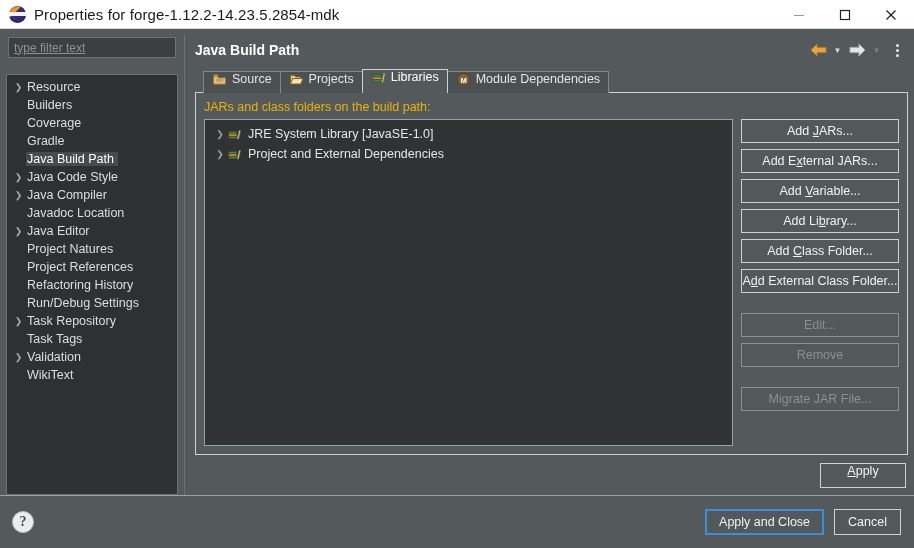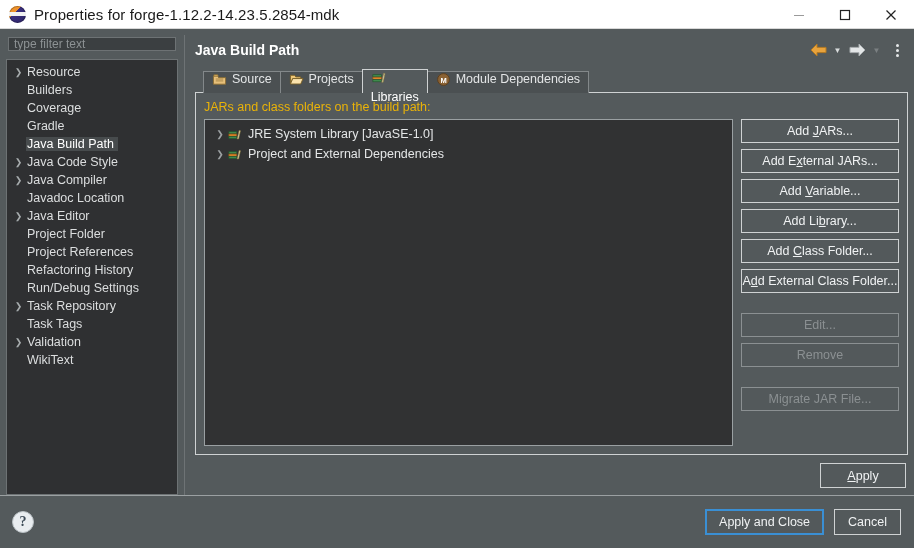--- a/index.html
+++ b/index.html
@@ -57,27 +57,28 @@
     padding: 6px 6px 0 6px;
   }
 
   
   .sidebar {
     width: 172px; min-width: 172px;
     display: flex; flex-direction: column;
     margin-right: 6px;
   }
   .filterbox {
-    height: 14px; margin: 2px 2px 8px 2px;
+    height: 21px; margin: 2px 2px 16px 2px;
     background: #3b3f41;
     border: 1px solid #6d7274;
     color: #8d9294; font-size: 12px;
     padding: 0 5px; line-height: 19px;
     outline: none;
     font-family: "Liberation Sans", sans-serif;
+    text-decoration: underline;
   }
   .filterbox::placeholder { color: #8d9294; opacity: 1; }
   .tree {
     flex: 1 1 auto; background: #2f3032;
     border: 1px solid #6d7274;
     padding: 3px 0 0 0; overflow: hidden;
   }
   .tnode {
     height: 18px; display: flex; align-items: center;
     padding-left: 4px; font-size: 12.5px; color: #dcdedf;
@@ -131,21 +132,21 @@
     display: flex; align-items: flex-start; gap: 5px;
     height: 22px; padding: 0 8px;
     font-size: 12.5px; color: #e3e5e6;
     background: #4b5052;
     border: 1px solid #83888a; border-bottom: none;
     margin-right: -1px;
     white-space: nowrap;
   }
   .tab.active {
     background: #545a5c; color: #ffffff;
-    height: 24px; border-color: #cfd2d3; position: relative; z-index: 3; flex-direction: column;
+    height: 24px; border-color: #cfd2d3; position: relative; z-index: 3;
   }
   .tabpanel {
     flex: 1 1 auto; min-height: 0;
     border: 1px solid #cfd2d3;
     background: #545a5c;
     margin-top: -1px;
     padding: 7px 8px 8px 8px;
     display: flex; flex-direction: column;
   }
   .panel-label { font-size: 12.5px; color: #eab308; margin-bottom: 5px; }
@@ -184,21 +185,21 @@
   u { text-decoration: underline; text-underline-offset: 1px; }
 
   .applyrow {
     display: flex; justify-content: flex-end;
     padding: 8px 2px 7px 0;
   }
   .btn-apply {
     width: 86px; height: 25px;
     background: #53595b; color: #f0f2f3;
     border: 1px solid #cfd2d3; font-size: 12.5px;
-    display: flex; align-items: center; justify-content: center;
+    display: flex; align-items: flex-start; justify-content: center;
     font-family: "Liberation Sans", sans-serif;
   }
 
   
   .footer-sep { height: 1px; background: #9ba0a2; margin: 0; }
   .footer {
     height: 52px; min-height: 52px;
     display: flex; align-items: center;
     padding: 0 13px 0 12px;
     background: #545a5c;
@@ -287,21 +288,21 @@
           <div class="tnode">
             <span class="arrow empty">❯</span>
             <span class="tlabel">Javadoc Location</span>
           </div>
           <div class="tnode">
             <span class="arrow">❯</span>
             <span class="tlabel">Java Editor</span>
           </div>
           <div class="tnode">
             <span class="arrow empty">❯</span>
-            <span class="tlabel">Project Folder</span>
+            <span class="tlabel">Project Natures</span>
           </div>
           <div class="tnode">
             <span class="arrow empty">❯</span>
             <span class="tlabel">Project References</span>
           </div>
           <div class="tnode">
             <span class="arrow empty">❯</span>
             <span class="tlabel">Refactoring History</span>
           </div>
           <div class="tnode">

